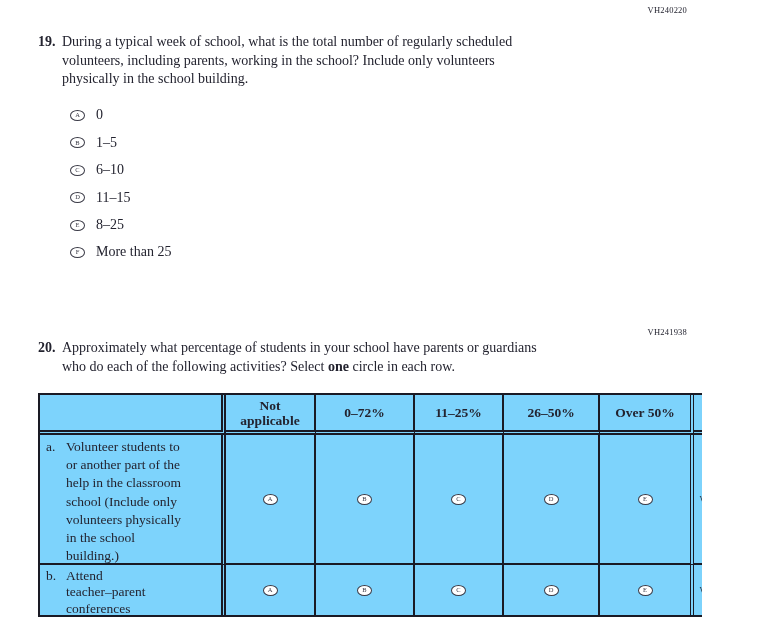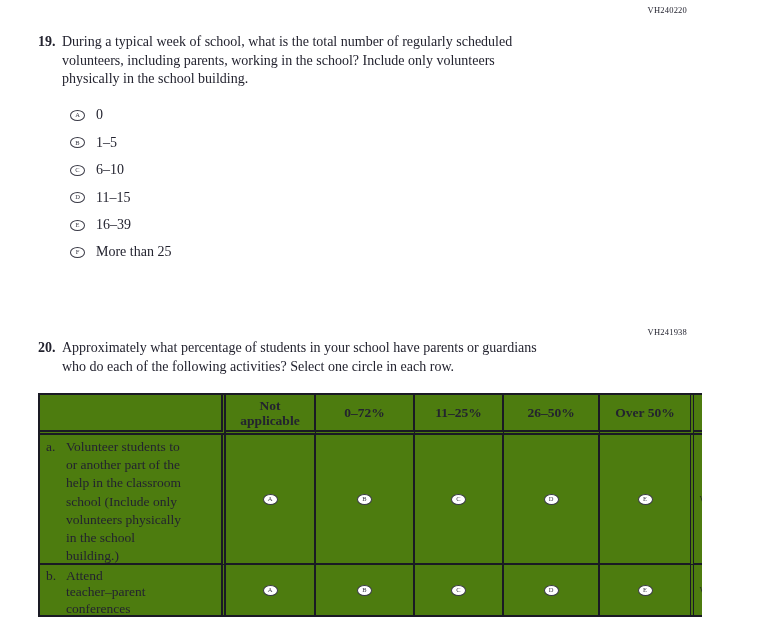--- a/index.html
+++ b/index.html
@@ -29,21 +29,21 @@
   .qrow { display: flex; }
   .qnum {
     width: 24px;
     flex: none;
     font-weight: bold;
     font-size: 14px;
     line-height: 18.6px;
   }
   .qtext { font-size: 14px; line-height: 18.6px; }
   .qline { white-space: nowrap; }
-  .bold { font-weight: normal; text-align: center; }
+  .bold { font-weight: bold; text-align: center; }
 
   .options { list-style: none; margin-top: 13px; }
   .option {
     display: flex;
     align-items: center;
     height: 27.4px;
     padding-left: 32px;
   }
   .oval {
     display: inline-flex;
@@ -71,21 +71,21 @@
     left: 38px;
     top: 393px;
     display: grid;
     grid-template-columns: 186px 90px 99px 89px 96px 94px 45px;
     grid-template-rows: 40px 130px 50px;
     border: 2.5px solid #1a1a24;
   }
   .cell {
     border-right: 2px solid #1a1a24;
     border-bottom: 2px solid #1a1a24;
-    background: #4d7c0f;
+    background: #7dd3fc;
   }
   .cell.last-col { border-right: none; }
   .cell.stub-col { border-right: 5px double #1a1a24; }
   .cell.precode-col { border-right: 4px double #1a1a24; }
   .cell.header-row { border-bottom: 5px double #1a1a24; }
   .cell.bottom-row { border-bottom: none; }
 
   .th {
     display: flex;
     align-items: center;
@@ -146,21 +146,21 @@
       <li class="option">
         <span class="oval">C</span>
         <span class="option-label">6–10</span>
       </li>
       <li class="option">
         <span class="oval">D</span>
         <span class="option-label">11–15</span>
       </li>
       <li class="option">
         <span class="oval">E</span>
-        <span class="option-label">16–39</span>
+        <span class="option-label">8–25</span>
       </li>
       <li class="option">
         <span class="oval">F</span>
         <span class="option-label">More than 25</span>
       </li>
     </ul>
   </div>
 
   <div class="form-code code-q20">VH241938</div>
 

